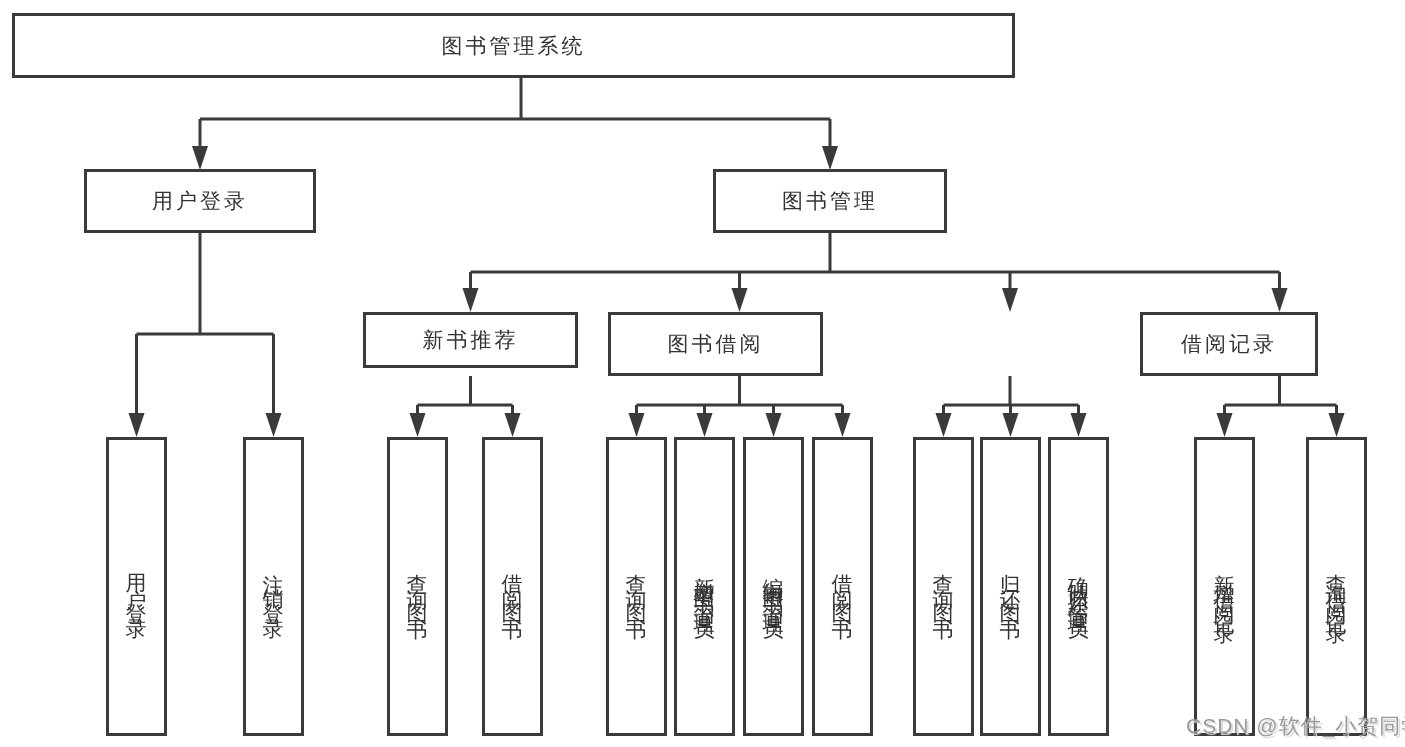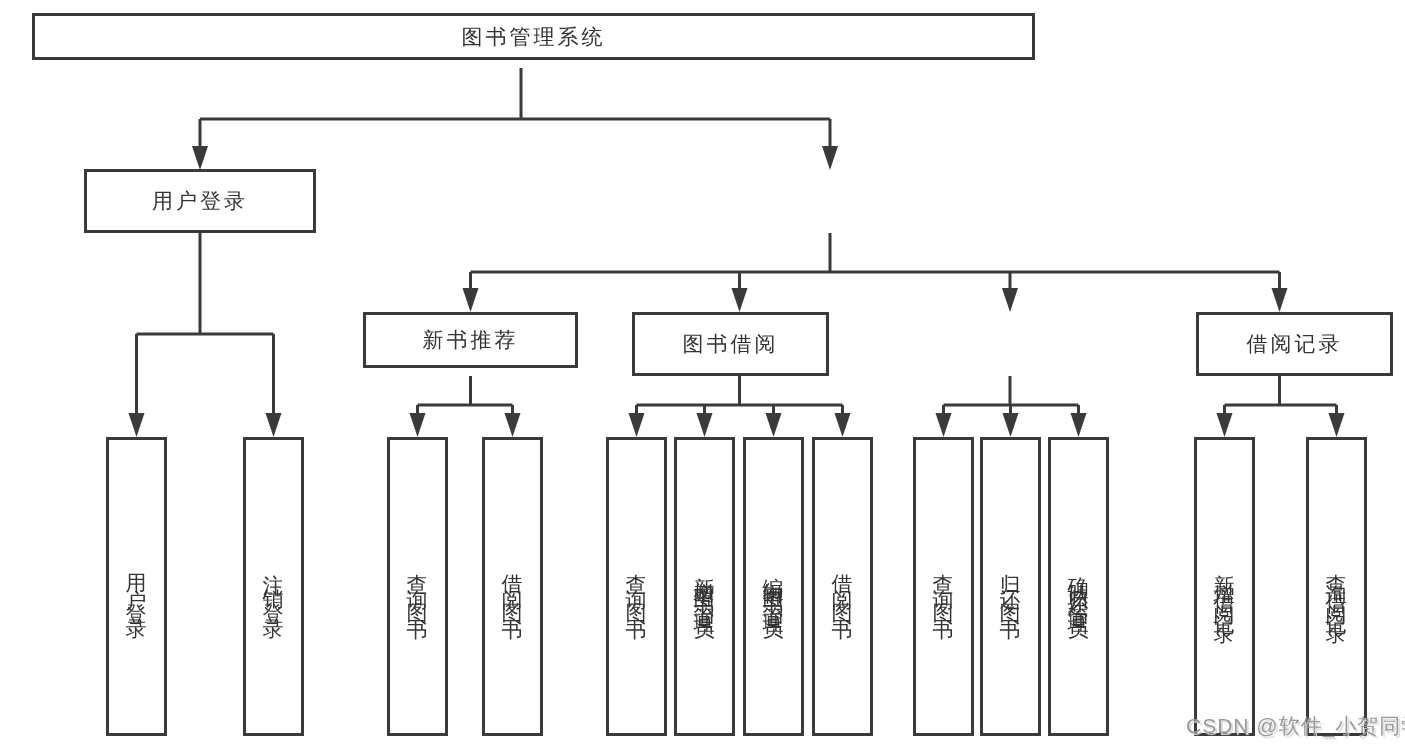--- a/index.html
+++ b/index.html
@@ -97,35 +97,38 @@
       <polygon points="773.5,437 765.5,413 781.5,413"></polygon>
       <polygon points="842.5,437 834.5,413 850.5,413"></polygon>
       <polygon points="943.5,437 935.5,413 951.5,413"></polygon>
       <polygon points="1010.5,437 1002.5,413 1018.5,413"></polygon>
       <polygon points="1078.5,437 1070.5,413 1086.5,413"></polygon>
       <polygon points="1224.5,437 1216.5,413 1232.5,413"></polygon>
       <polygon points="1336.5,437 1328.5,413 1344.5,413"></polygon>
     </g>
   </svg>
 
-  <div class="node" style="left:32px;top:13px;width:1003px;height:47px">
+  <div class="node" style="left:12px;top:13px;width:1003px;height:65px">
     <span>图书管理系统</span>
   </div>
 
   <div class="node" style="left:84px;top:169px;width:232px;height:64px">
     <span>用户登录</span>
   </div>
+  <div class="node" style="left:713px;top:169px;width:234px;height:64px">
+    <span>图书管理</span>
+  </div>
 
   <div class="node" style="left:363px;top:312px;width:215px;height:56px">
     <span>新书推荐</span>
   </div>
-  <div class="node" style="left:632px;top:312px;width:197px;height:64px">
+  <div class="node" style="left:608px;top:312px;width:215px;height:64px">
     <span>图书借阅</span>
   </div>
-  <div class="node" style="left:1196px;top:312px;width:197px;height:64px">
+  <div class="node" style="left:1140px;top:312px;width:178px;height:64px">
     <span>借阅记录</span>
   </div>
 
   <div class="node leaf" style="left:106px">
     <span class="vtext">用户登录</span>
   </div>
   <div class="node leaf" style="left:243px">
     <span class="vtext">注销登录</span>
   </div>
 

